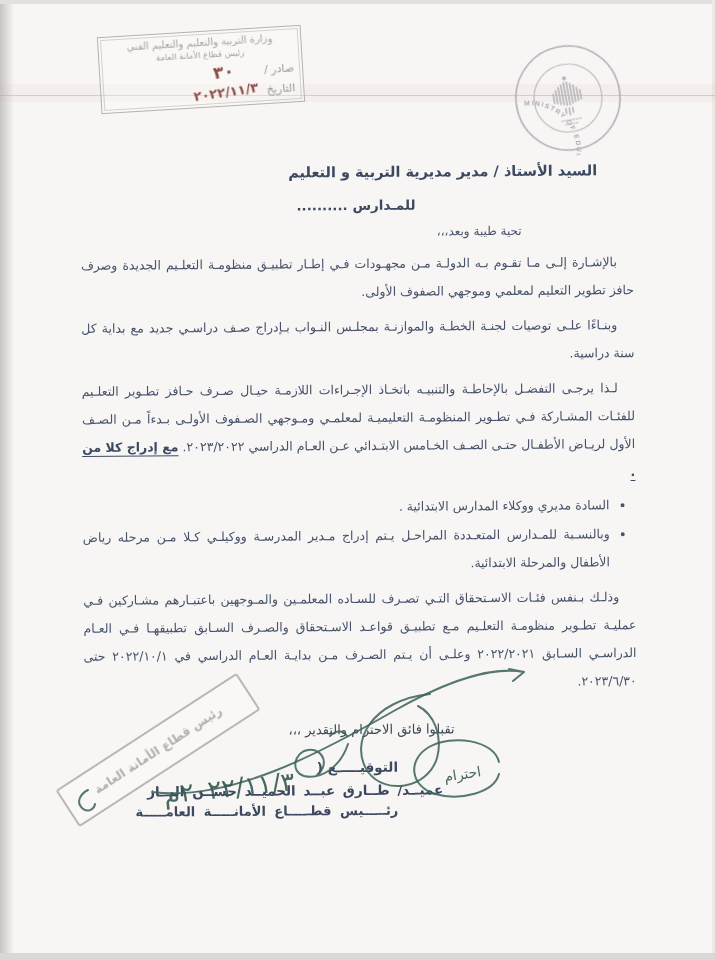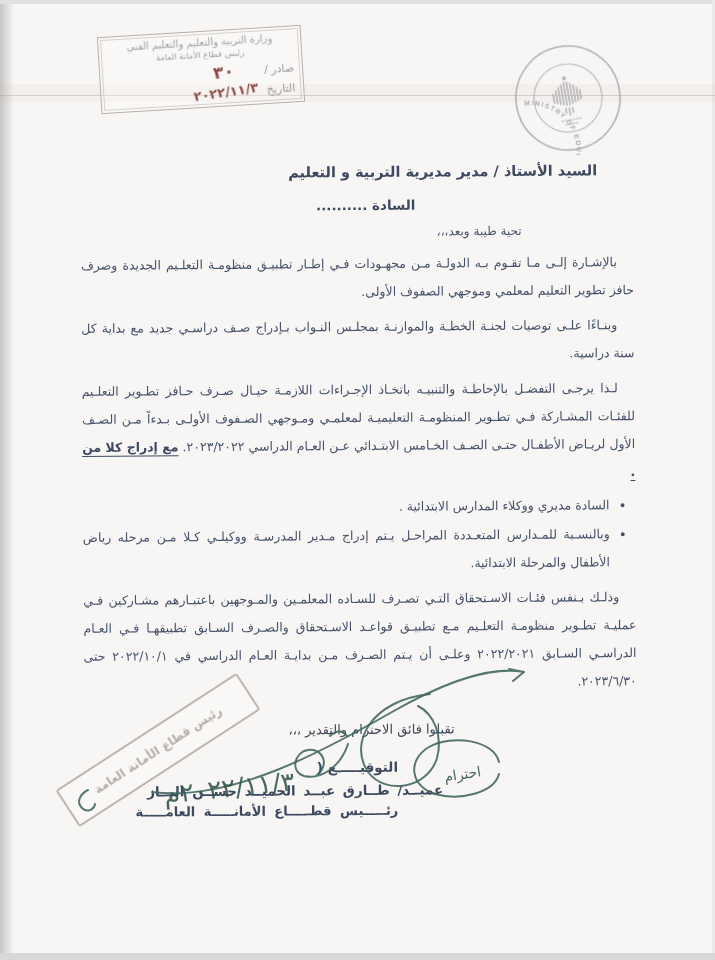--- a/index.html
+++ b/index.html
@@ -112,21 +112,21 @@
         <line x1="57.5" y1="68" x2="57.5" y2="75"></line>
         <line x1="61" y1="68" x2="61" y2="73"></line>
       <line x1="48" y1="80" x2="68" y2="80" stroke-dasharray="2 1.5" stroke-width="1"></line>
       <line x1="51" y1="84" x2="65" y2="84" stroke-dasharray="2 1.5" stroke-width="1"></line>
     </g>
   </svg>
 
   <div class="letter">
     <div class="recipient">السيد الأستاذ / مدير مديرية التربية و التعليم</div>
     <div class="gov-line">
-      <span>السادة</span>
+      <span>للمـدارس</span>
       <span>..........</span>
     </div>
     <div class="greeting">تحية طيبة وبعد،،،</div>
 
     <p class="para">بالإشـارة إلـى مـا تقـوم بـه الدولـة مـن مجهـودات فـي إطـار تطبيـق منظومـة التعلـيم الجديدة وصرف حافز تطوير التعليم لمعلمي وموجهي الصفوف الأولى.</p>
     <p class="para">وبنـاءًا علـى توصيات لجنـة الخطـة والموازنـة بمجلـس النـواب بـإدراج صـف دراسـي جديد مع بداية كل سنة دراسية.</p>
     <p class="para"><span>لـذا يرجـى التفضـل بالإحاطـة والتنبيـه باتخـاذ الإجـراءات اللازمـة حيـال صـرف حـافز تطـوير التعلـيم للفئـات المشـاركة فـي تطـوير المنظومـة التعليميـة لمعلمـي ومـوجهي الصـفوف الأولـى بـدءاً مـن الصـف الأول لريـاض الأطفـال حتـى الصـف الخـامس الابتـدائي عـن العـام الدراسي ٢٠٢٣/٢٠٢٢.</span> <span class="hl">مع إدراج كلا من .</span></p>
 
     <ul class="blist">
       <li>السادة مديري ووكلاء المدارس الابتدائية .</li>

